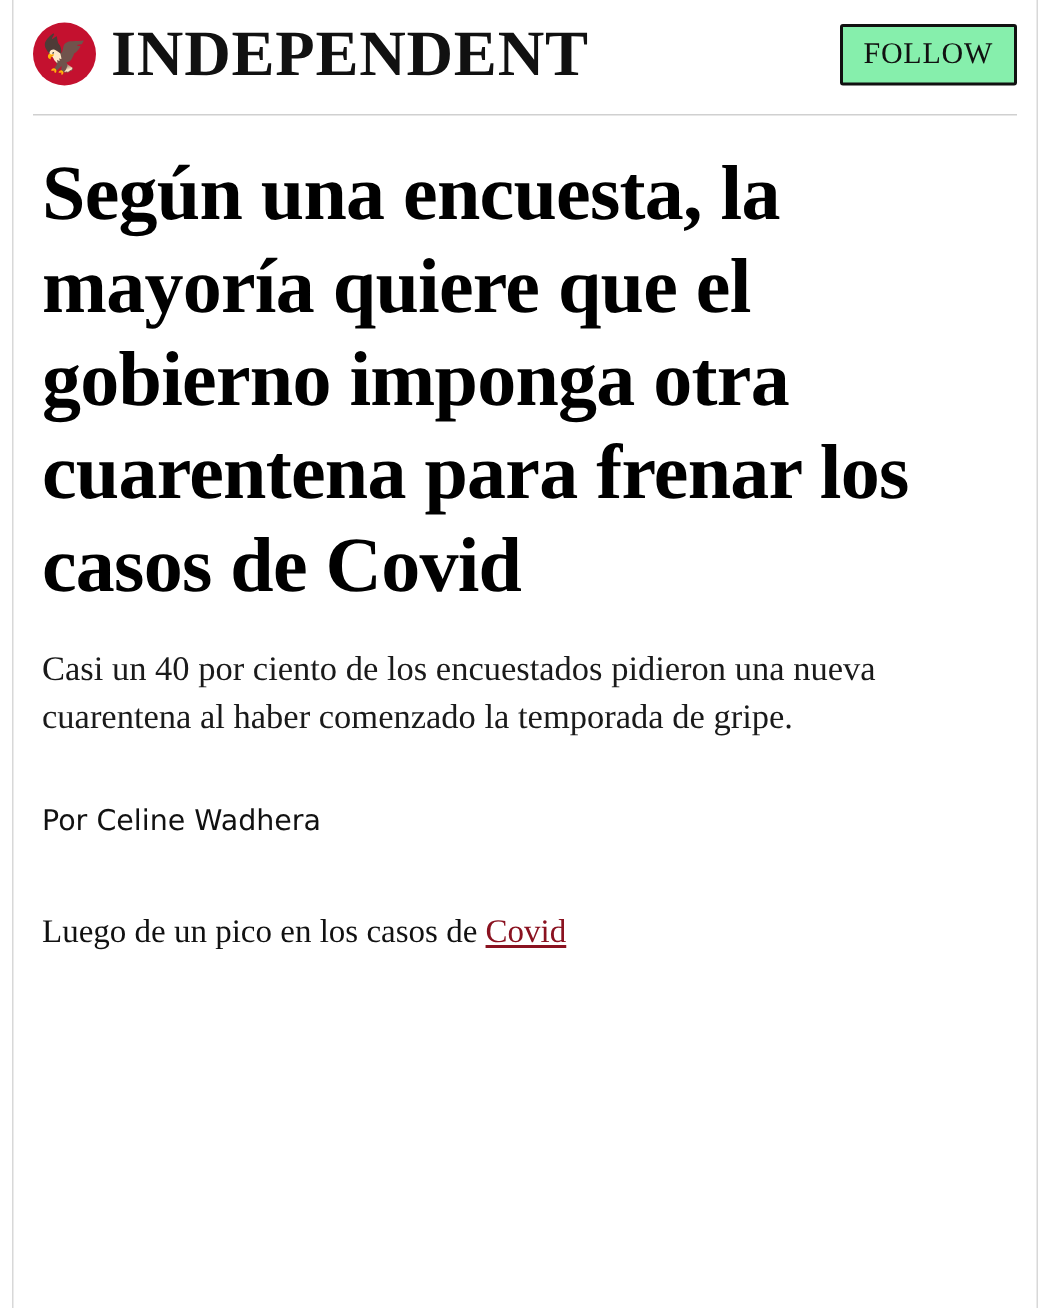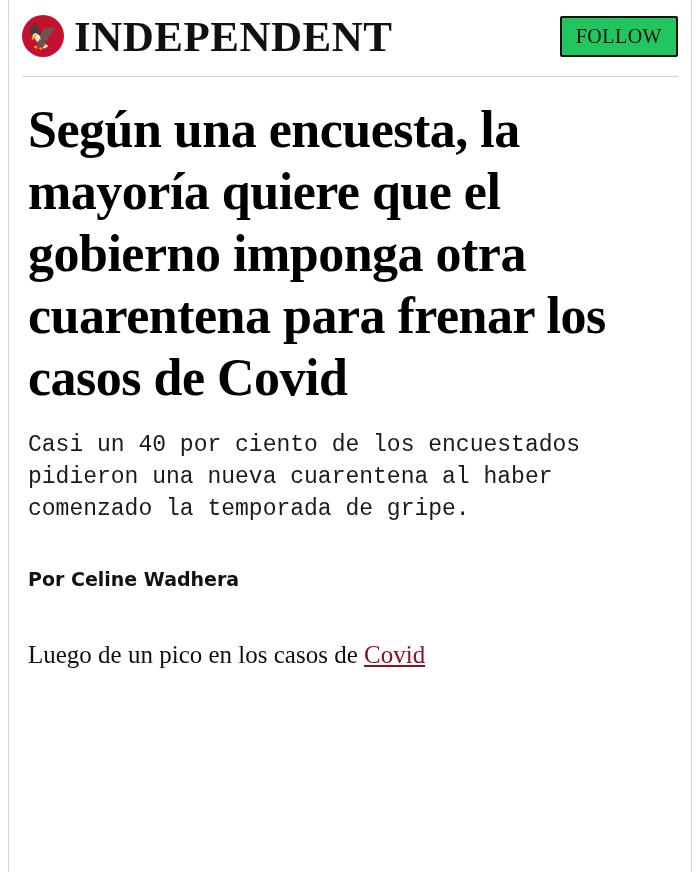--- a/index.html
+++ b/index.html
@@ -69,21 +69,21 @@
     font-family: "Liberation Serif", serif;
     font-size: 43px;
     line-height: 1;
     letter-spacing: 0.5px;
     font-weight: 700;
     color: #111111;
     white-space: nowrap;
   }
   .follow-btn {
     border: 2px solid #111111;
-    background: #22c55e;
+    background: #86efac;
     color: #111111;
     font-family: "Liberation Serif", serif;
     font-size: 20px;
     letter-spacing: 0.5px;
     padding: 7px 14px;
     border-radius: 2px;
     cursor: pointer;
     white-space: nowrap;
   }
   .rule {
@@ -98,40 +98,40 @@
   .headline {
     font-family: "Liberation Serif", serif;
     font-weight: 700;
     font-size: 52px;
     line-height: 1.19;
     letter-spacing: -0.5px;
     margin: 4px 0 0 0;
     color: #000000;
   }
   .standfirst {
-    font-family: Liberation Mono, monospace;
+    font-family: Liberation Serif, serif;
     font-size: 23px;
     line-height: 1.38;
     margin: 22px 0 0 0;
     color: #1a1a1a;
     max-width: 625px;
   }
   .byline {
     font-family: "DejaVu Sans", sans-serif;
-    font-weight: bold;
+    font-weight: normal;
     font-size: 19px;
     line-height: 1.45;
     margin-top: 40px;
     color: #111111;
   }
   .byline div { white-space: nowrap; }
 
   .body-text {
     font-family: "Liberation Serif", serif;
-    font-size: 25px;
+    font-size: 22px;
     line-height: 1.78;
     margin-top: 40px;
     color: #111111;
   }
   .link-covid {
     color: #8a1220;
   }
 </style>
 </head>
 <body>

